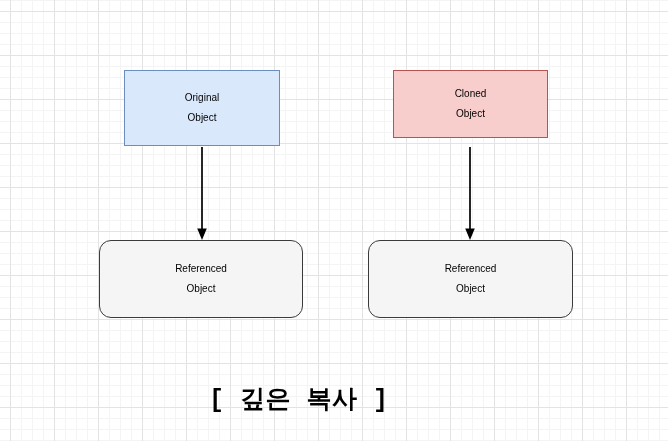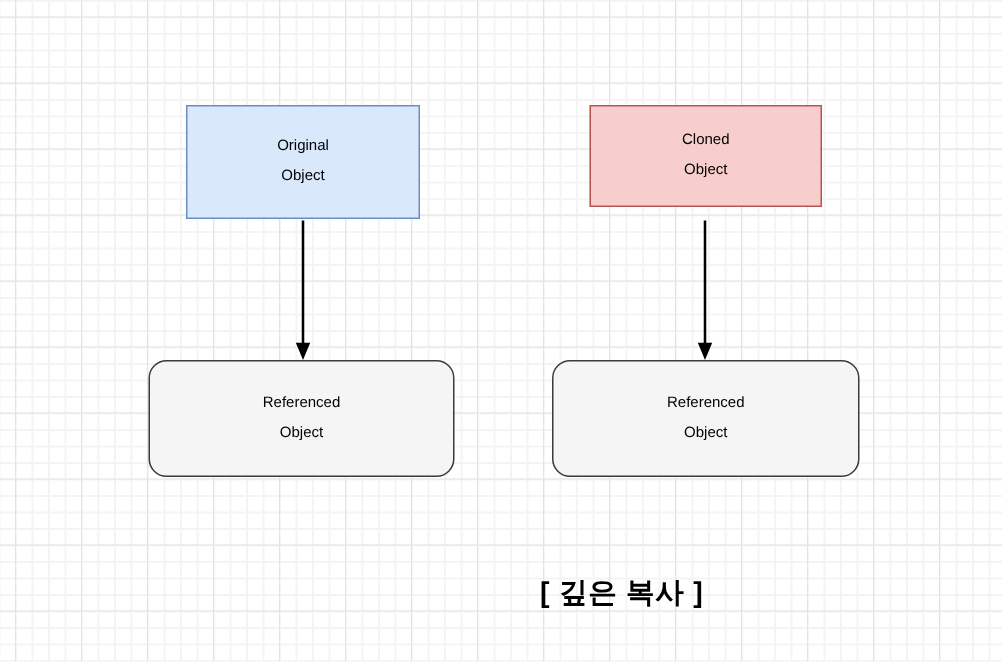--- a/index.html
+++ b/index.html
@@ -58,25 +58,26 @@
   .edges-layer {
     position: absolute;
     left: 0; top: 0;
     pointer-events: none;
   }
   .caption {
     position: absolute;
     left: 209px;
     top: 382px;
     width: 260px;
-    text-align: right;
-    font-size: 19px;
+    text-align: left;
+    font-size: 25px;
     font-weight: 600;
     color: #000000;
     letter-spacing: 0.5px;
+    font-family: Liberation Mono, monospace;
   }
 </style>
 </head>
 <body>
 
 <div class="canvas">
 
   <div class="node node-rect" id="node-original">
     <span>Original</span>
     <span>Object</span>

